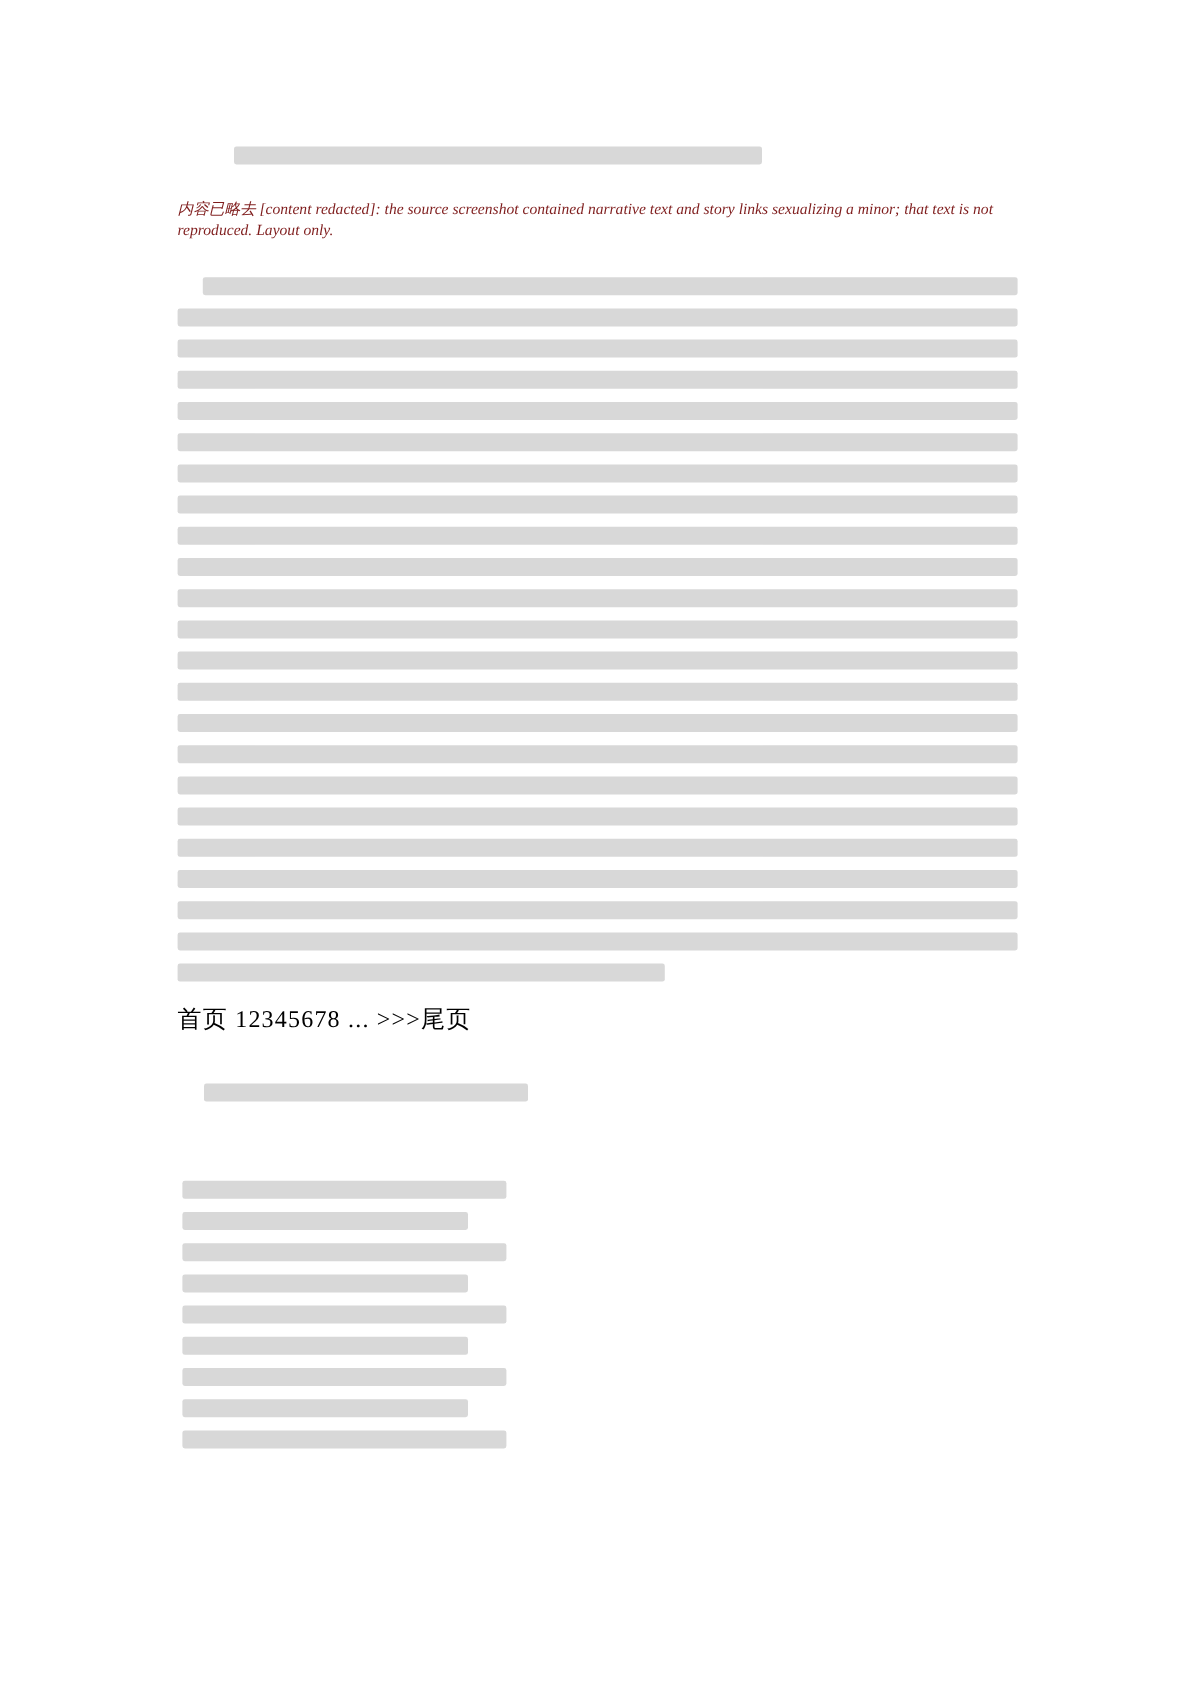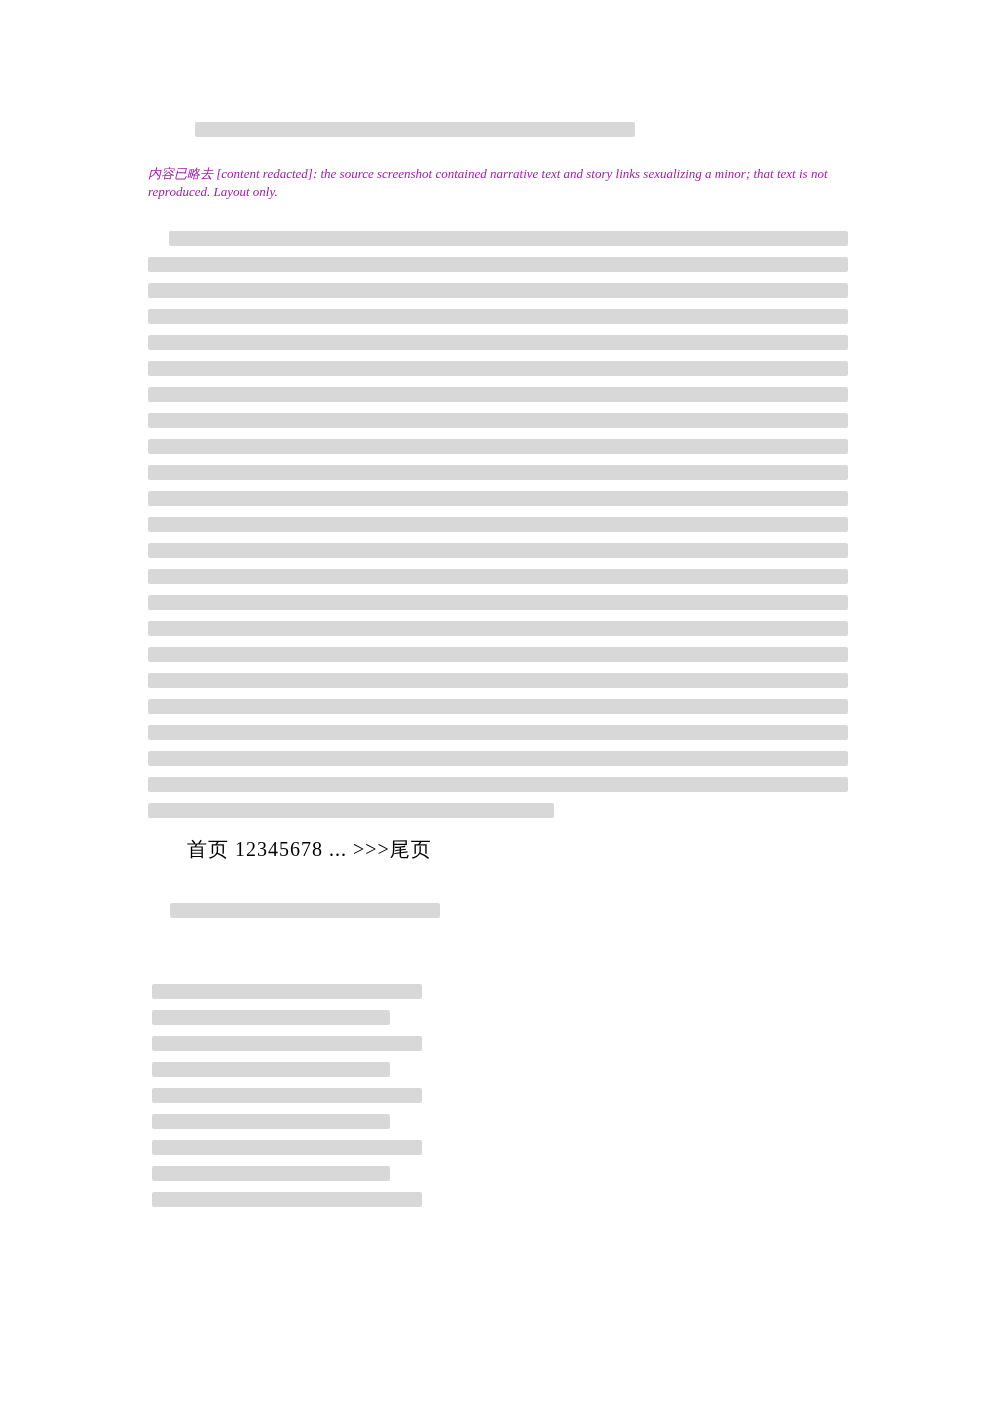--- a/index.html
+++ b/index.html
@@ -24,21 +24,21 @@
     position: absolute;
     left: 195px;
     top: 122px;
     width: 440px;
   }
   .redaction-notice {
     position: absolute;
     left: 148px;
     top: 165px;
     width: 700px;
-    color: #a21caf;
+    color: #7f1d1d;
     font-size: 13px;
     font-style: italic;
     line-height: 1.4;
   }
   .paragraph {
     position: absolute;
     left: 148px;
     top: 231px;
     width: 700px;
   }
@@ -48,21 +48,20 @@
   }
   .paragraph .line.first { width: 97%; margin-left: 3%; }
   .paragraph .line.last { width: 58%; }
   .pagination {
     position: absolute;
     left: 148px;
     top: 836px;
     font-size: 20px;
     color: #000000;
     letter-spacing: 1px;
-    margin-left: 39px;
   }
   .subtitle-bar {
     position: absolute;
     left: 170px;
     top: 903px;
     width: 270px;
   }
   .list {
     position: absolute;
     left: 152px;

